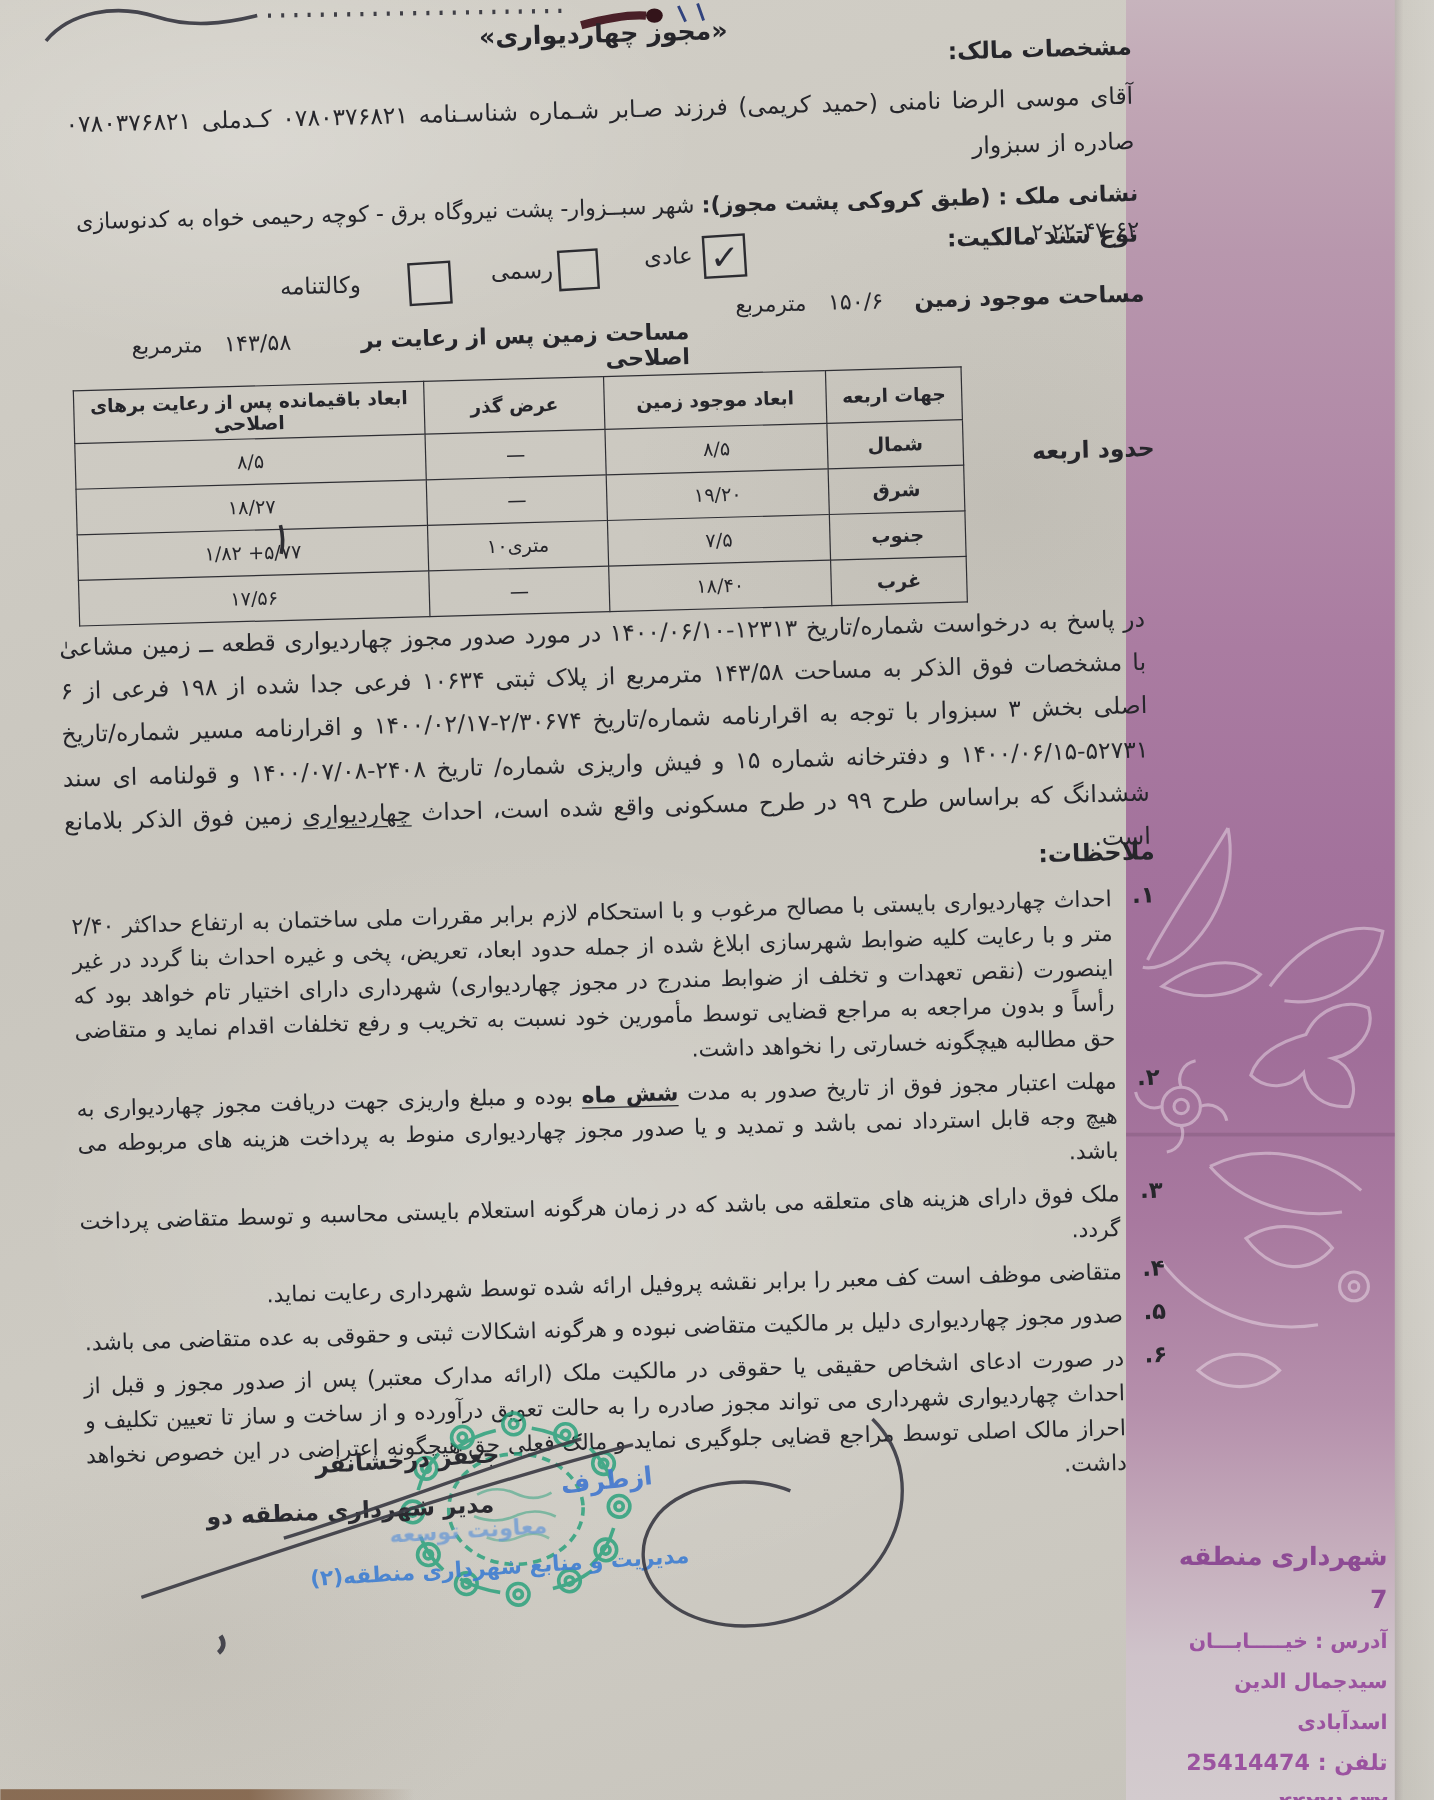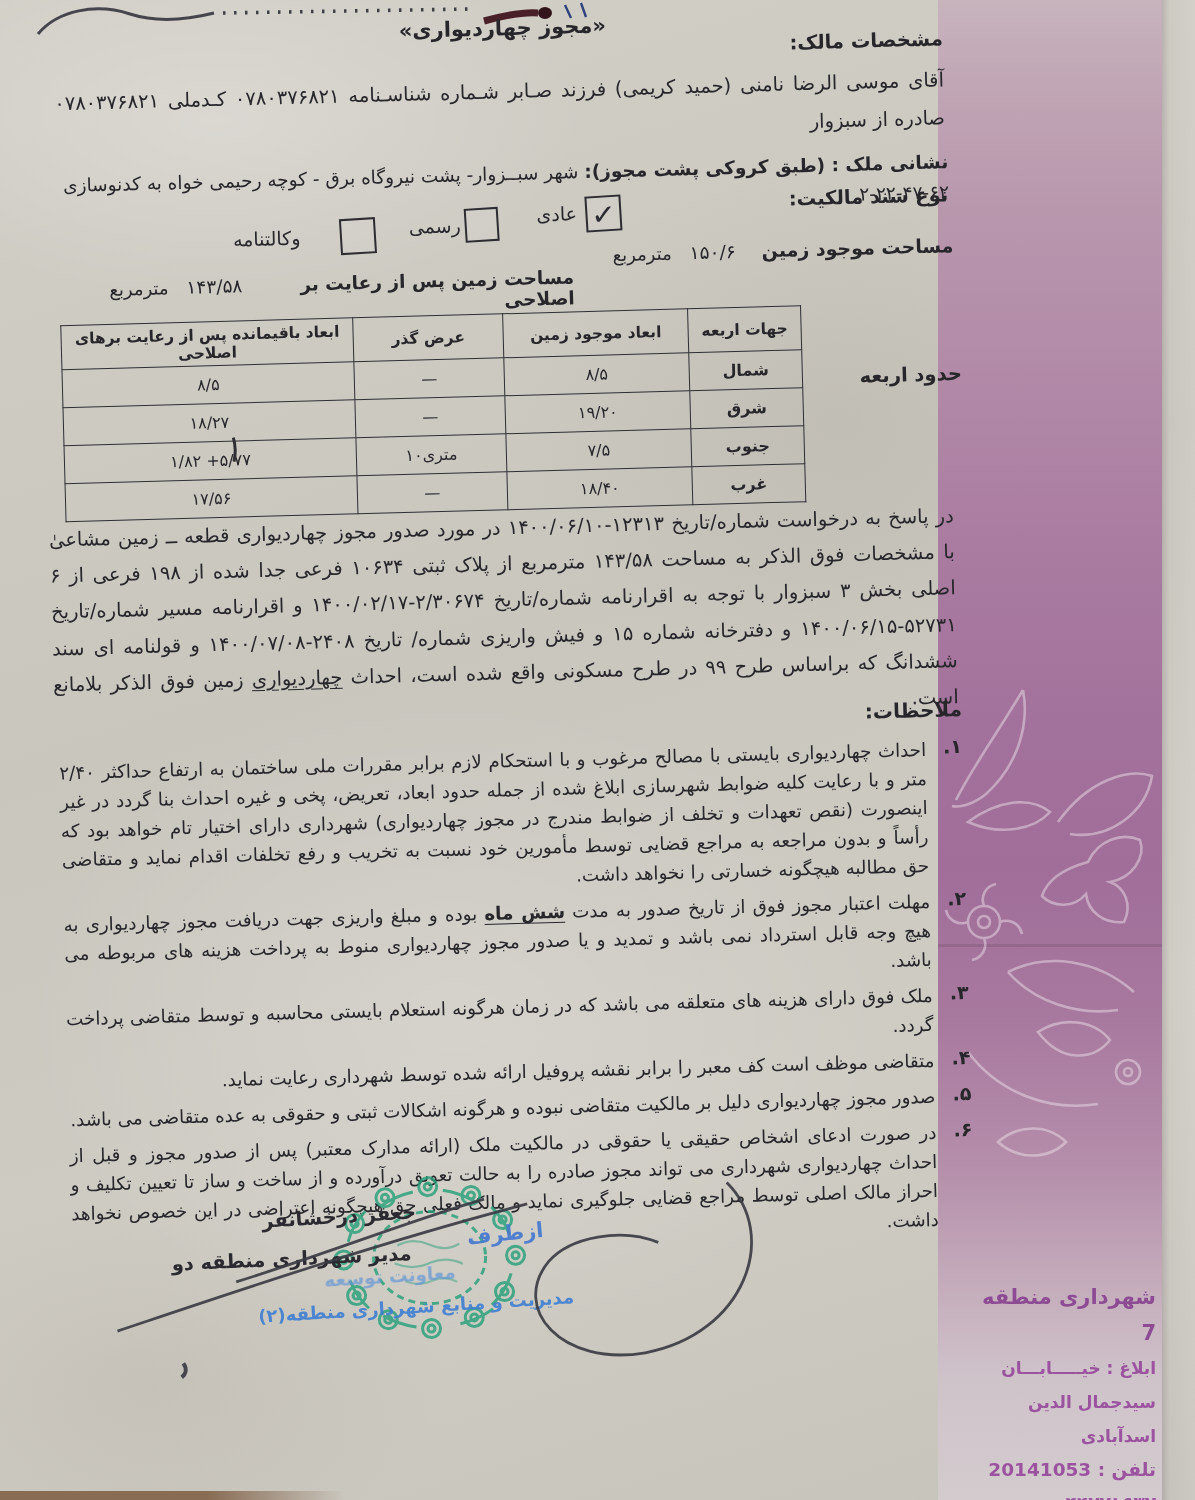--- a/index.html
+++ b/index.html
@@ -127,23 +127,23 @@
     <path d="M100,360 c24,-16 56,-12 72,8 c-16,20 -48,24 -72,-8 Z"></path>
     <path d="M30,380 C60,420 110,440 160,432 M60,470 c20,-18 50,-18 68,0 c-18,18 -48,18 -68,0 Z"></path>
     <circle cx="190" cy="400" r="12"></circle>
       <circle cx="190" cy="400" r="4"></circle>
   </g>
 </svg>
 <div class="strip-edge"></div>
 
 <div class="addr">
   <div class="office">شهرداری منطقه 7</div>
-  <div class="line">ابلاغ : خیـــــابـــان</div>
+  <div class="line">آدرس : خیـــــابـــان</div>
   <div class="line" style="padding-left:2px;">سیدجمال الدین اسدآبادی</div>
-  <div class="numline">تلفن : 20141053</div>
+  <div class="numline">تلفن : 25414474</div>
   <div class="num">۴۴۲۲۱۶۳۲</div>
 
 </div>
 
 <div class="sheet">
 
   <div class="abs title">«مجوز چهاردیواری»</div>
 
   <div class="abs sec-label owner-label">مشخصات مالک:</div>
   <div class="abs owner-text">آقای موسی الرضا نامنی (حمید کریمی)  فرزند صـابر  شـماره شناسـنامه ۰۷۸۰۳۷۶۸۲۱   کـدملی ۰۷۸۰۳۷۶۸۲۱ صادره از سبزوار</div>

